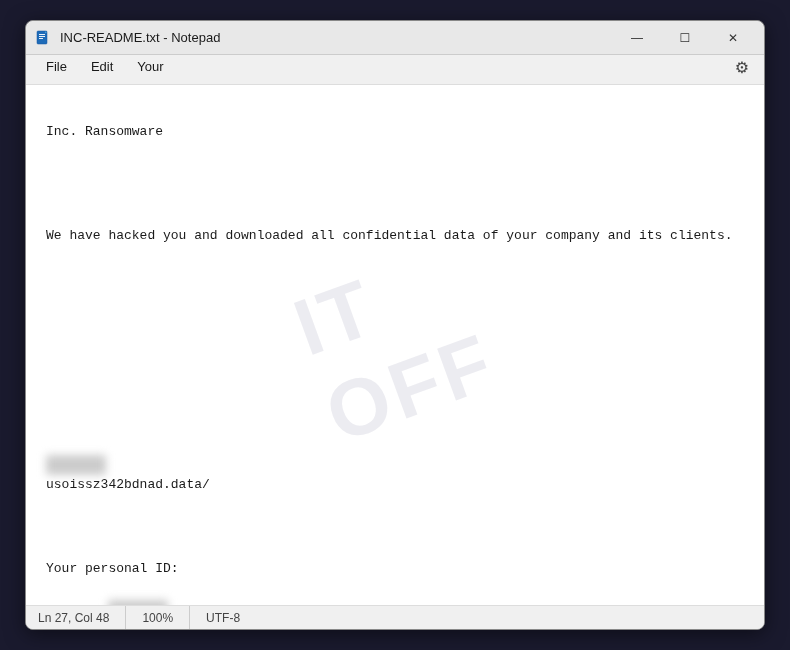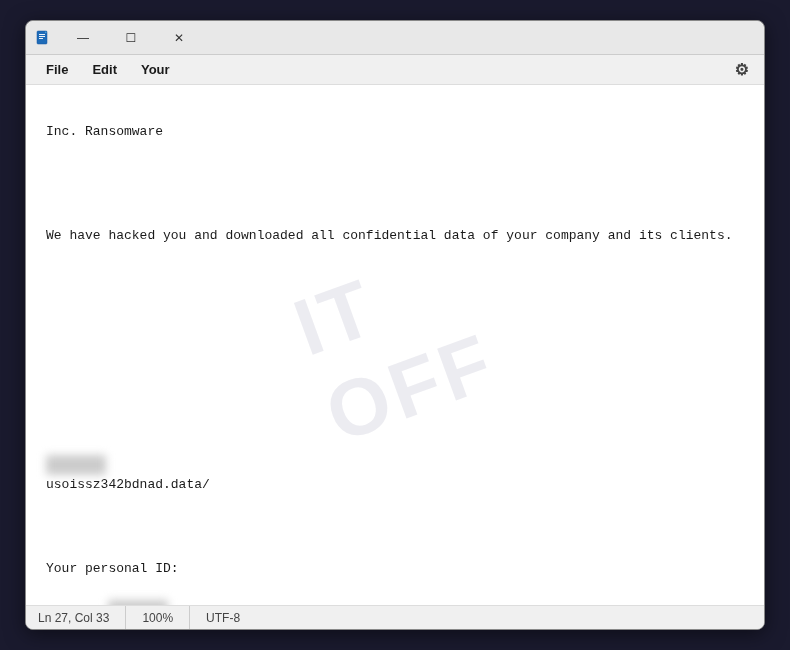--- a/index.html
+++ b/index.html
@@ -80,26 +80,25 @@
       justify-content: center;
       color: #333;
       border-radius: 4px;
     }
 
     
     .menubar {
       background: #f0f0f0;
       height: 30px;
       display: flex;
-      align-items: center;
+      align-items: flex-start;
       padding: 0 8px;
       border-bottom: 1px solid #ddd;
       flex-shrink: 0;
       position: relative;
-      font-weight: bold;
     }
 
     .menu-item {
       padding: 4px 12px;
       font-size: 13px;
       color: #1a1a1a;
       cursor: pointer;
       border-radius: 4px;
     }
 
@@ -198,20 +197,21 @@
     <div class="titlebar-icon">
       <svg viewBox="0 0 16 16" fill="none" xmlns="http://www.w3.org/2000/svg">
         <rect x="2" y="1" width="10" height="13" rx="1" fill="#1e6bb8" stroke="#1557a0" stroke-width="0.5"></rect>
         <rect x="4" y="4" width="6" height="1" fill="white" opacity="0.9"></rect>
         <rect x="4" y="6" width="6" height="1" fill="white" opacity="0.9"></rect>
         <rect x="4" y="8" width="4" height="1" fill="white" opacity="0.9"></rect>
         <polygon points="10,1 12,3 10,3" fill="#4a9fd4"></polygon>
         <polygon points="10,1 12,1 12,3" fill="#1e6bb8" opacity="0.4"></polygon>
       </svg>
     </div>
+    <span class="titlebar-title">INC-README.txt - Notepad</span>
     <div class="titlebar-controls">
       <button class="titlebar-btn">—</button>
       <button class="titlebar-btn">☐</button>
       <button class="titlebar-btn close">✕</button>
     </div>
   </div>
 
   <div class="menubar">
     <span class="menu-item">File</span>
     <span class="menu-item">Edit</span>
@@ -257,18 +257,18 @@
 <span>​</span><br>
 <br>
 <br>
 <br>
 <br>
 <br>
     </div>
   </div>
 
   <div class="statusbar">
-    <span class="status-item">Ln 27, Col 33</span>
+    <span class="status-item">Ln 27, Col 48</span>
     <span class="status-item">100%</span>
     <span class="status-item">UTF-8</span>
   </div>
 
 </div>
 
 </body></html>

